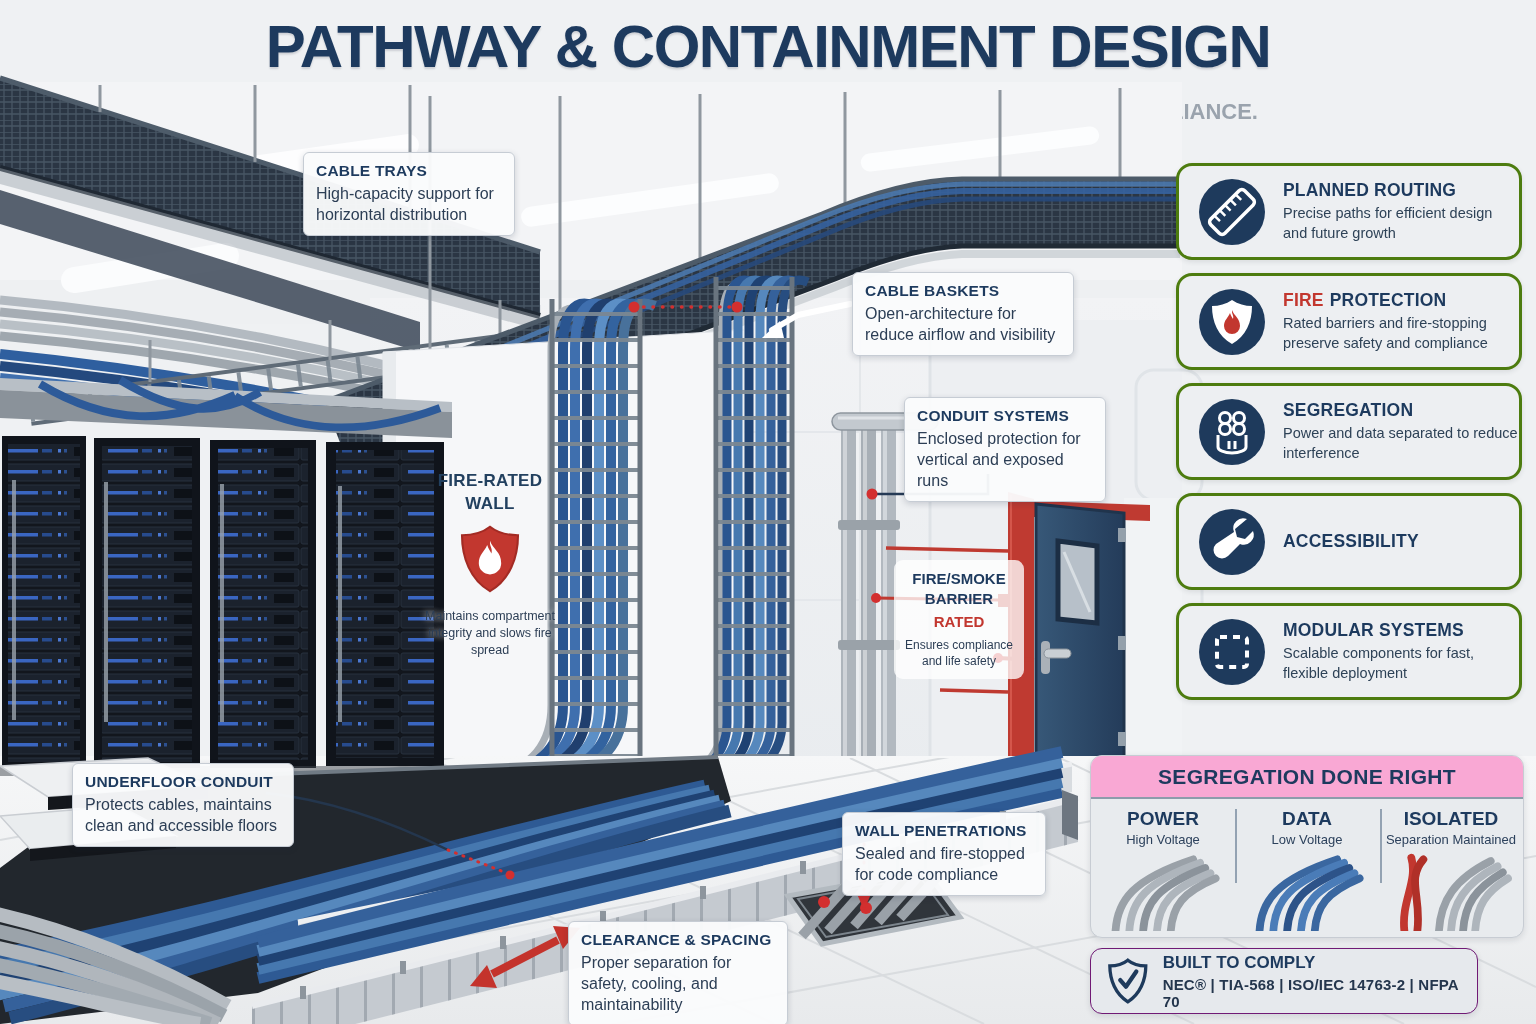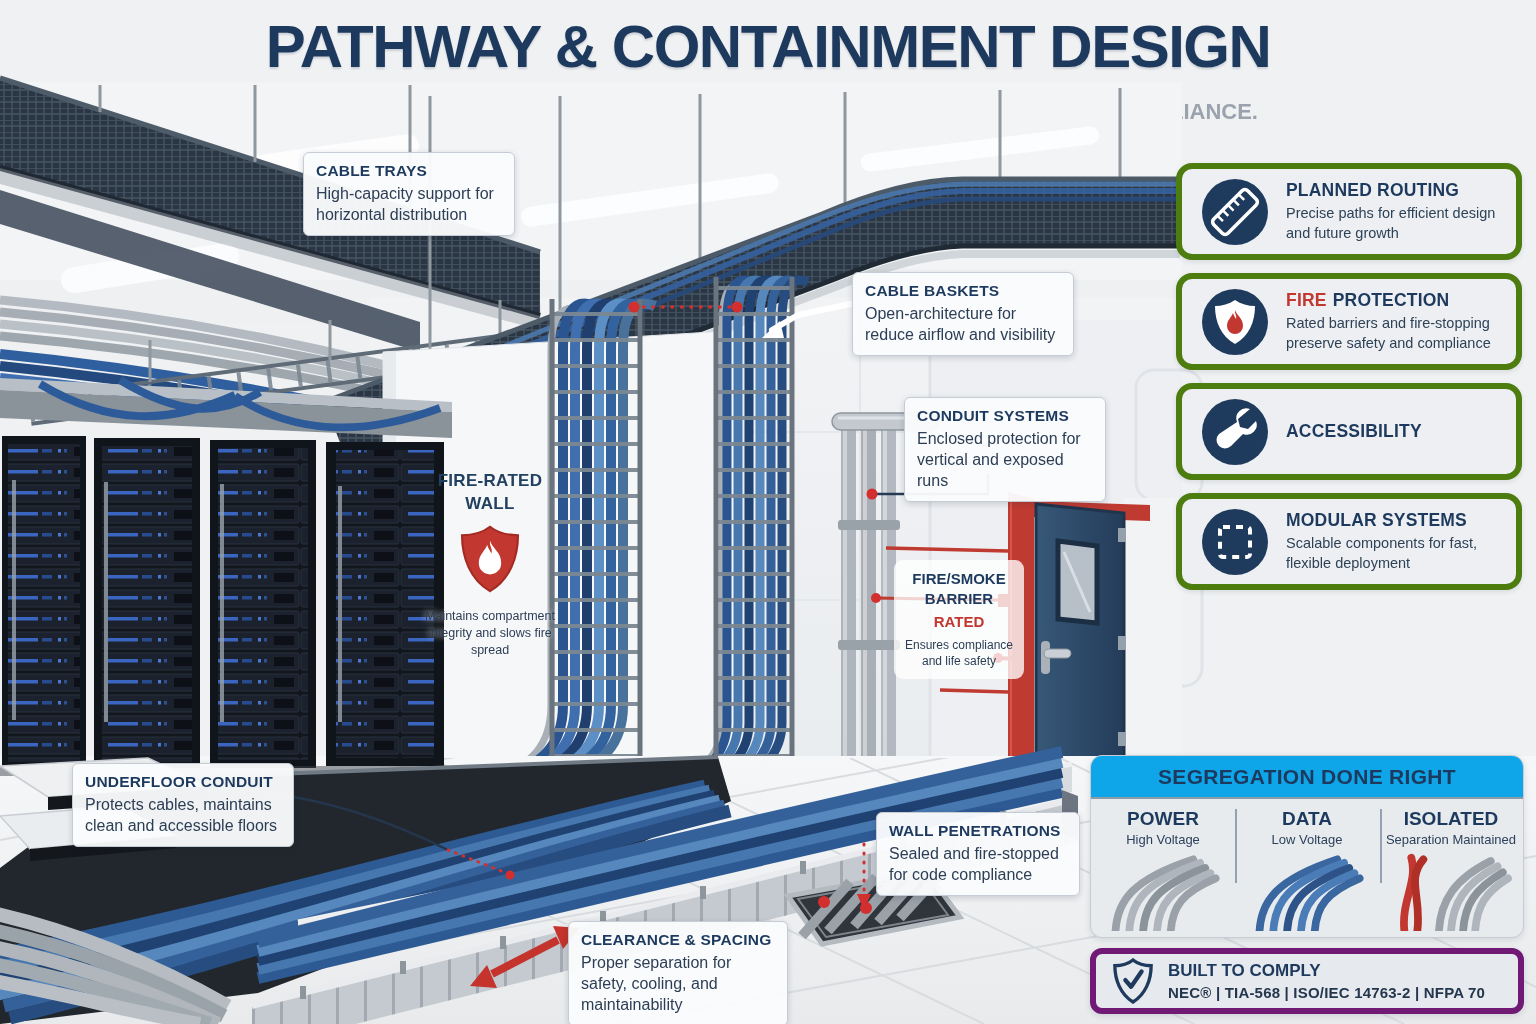--- a/index.html
+++ b/index.html
@@ -35,49 +35,49 @@
   .barrier-label{
     left:894px;top:560px;width:118px;text-align:center;z-index:5;
     background:rgba(255,255,255,.78);border-radius:9px;padding:9px 6px 10px;
   }
   .barrier-label .t{font-size:15px;font-weight:800;color:#1d3a5e;line-height:1.3;}
   .barrier-label .r{font-size:15px;font-weight:800;color:#c2372f;margin-top:5px;}
   .barrier-label .d{font-size:12px;color:#2c3e55;line-height:1.35;margin-top:7px;}
   
   .sidebar{left:1176px;top:163px;width:346px;display:flex;flex-direction:column;gap:13px;z-index:6;}
   .card{
-    height:97px;background:#edeff2;border:6px solid #4d7c0f;border-radius:16px;
+    height:97px;background:#edeff2;border:3px solid #4d7c0f;border-radius:16px;
     display:flex;align-items:center;padding-left:20px;gap:18px;
     box-shadow:0 2px 5px rgba(25,35,50,.10);box-sizing:border-box;
   }
   .icon-circle{width:66px;height:66px;border-radius:50%;background:#1e3a5c;flex:0 0 66px;
     display:flex;align-items:center;justify-content:center;}
   .card-text{width:236px;}
   .card-title{font-size:17.5px;font-weight:800;color:#1d3a5e;letter-spacing:.2px;}
   .card-title .accent{color:#c2372f;margin-right:6px;}
   .card-desc{font-size:14.5px;line-height:1.32;color:#2e4257;margin-top:3px;}
   
   .seg-panel{
     left:1090px;top:755px;width:434px;height:183px;background:#e8ebee;
     border:1px solid #c7ccd3;border-radius:12px;overflow:hidden;z-index:6;
     box-shadow:0 2px 6px rgba(25,35,50,.12);box-sizing:border-box;
   }
-  .seg-head{height:41px;background:#0ea5e9;border-bottom:2px solid #8d9cab;
+  .seg-head{height:41px;background:#f9a8d4;border-bottom:2px solid #8d9cab;
     display:flex;align-items:center;justify-content:center;
     font-size:21px;font-weight:800;color:#1d3a5e;letter-spacing:.3px;}
   .seg-cols{display:flex;height:140px;position:relative;}
   .seg-col{flex:1;text-align:center;padding-top:9px;position:relative;}
   .seg-div{position:absolute;top:10px;width:2px;height:74px;background:#93a2b2;}
   .seg-title{font-size:19px;font-weight:800;color:#1d3a5e;}
   .seg-sub{font-size:13px;color:#2c415c;margin-top:2px;}
   .seg-cable{margin-top:2px;}
   
   .comply{
-    left:1090px;top:948px;width:434px;height:66px;background:#e6e9ed;
-    border:6px solid #701a75;border-radius:12px;display:flex;align-items:center;
+    left:1090px;top:948px;width:388px;height:66px;background:#e6e9ed;
+    border:1px solid #701a75;border-radius:12px;display:flex;align-items:center;
     padding-left:16px;gap:14px;z-index:6;box-sizing:border-box;
     box-shadow:0 2px 6px rgba(25,35,50,.12);
   }
   .comply-title{font-size:17px;font-weight:800;color:#1d3a5e;}
   .comply-standards{font-size:15px;font-weight:600;color:#24364d;margin-top:3px;letter-spacing:.2px;}
   
   #scene{left:0;top:0;z-index:1;}
 </style>
 </head>
 <body>
@@ -410,21 +410,21 @@
   <div class="co-desc">Open-architecture for reduce airflow and visibility</div>
 </div>
 <div class="abs callout" style="left:904px;top:397px;width:176px;">
   <div class="co-title">CONDUIT SYSTEMS</div>
   <div class="co-desc">Enclosed protection for vertical and exposed runs</div>
 </div>
 <div class="abs callout" style="left:72px;top:763px;width:196px;">
   <div class="co-title">UNDERFLOOR CONDUIT</div>
   <div class="co-desc">Protects cables, maintains clean and accessible floors</div>
 </div>
-<div class="abs callout" style="left:876px;top:812px;width:178px;">
+<div class="abs callout" style="left:842px;top:812px;width:178px;">
   <div class="co-title">WALL PENETRATIONS</div>
   <div class="co-desc">Sealed and fire-stopped for code compliance</div>
 </div>
 <div class="abs callout" style="left:568px;top:921px;width:194px;">
   <div class="co-title">CLEARANCE &amp; SPACING</div>
   <div class="co-desc">Proper separation for safety, cooling, and maintainability</div>
 </div>
 
 <div class="abs wall-label">
   <div class="t">
@@ -470,20 +470,36 @@
         <path d="M0,-22 C6,-18 13,-16 20,-16 C20,0 14,14 0,22 C-14,14 -20,0 -20,-16 C-13,-16 -6,-18 0,-22 Z" fill="#ffffff"></path>
         <path d="M0,-12 C2,-6 8,-4 8,4 a8,8 0 0 1 -16,0 c0,-6 4,-8 6,-13 c1,3 2,4 3,6 c1,-3 -1,-5 -1,-7 Z" fill="#c2372f"></path>
       </svg>
     </div>
     <div class="card-text">
       <div class="card-title"><span class="accent">FIRE</span><span>PROTECTION</span></div>
       <div class="card-desc">Rated barriers and fire-stopping preserve safety and compliance</div>
     </div>
   </div>
 
+  <div class="card">
+    <div class="icon-circle">
+      <svg width="66" height="66" viewBox="-33 -33 66 66" fill="none" stroke="#ffffff" stroke-width="3">
+        <circle cx="-7" cy="-14" r="5.5"></circle>
+          <circle cx="7" cy="-14" r="5.5"></circle>
+        <circle cx="-7" cy="-3" r="5.5"></circle>
+          <circle cx="7" cy="-3" r="5.5"></circle>
+        <path d="M-14,3 V15 A14,6 0 0 0 14,15 V3"></path>
+        <path d="M-3,9 V17 M3,9 V17"></path>
+      </svg>
+    </div>
+    <div class="card-text">
+      <div class="card-title">SEGREGATION</div>
+      <div class="card-desc">Power and data separated to reduce interference</div>
+    </div>
+  </div>
 
   <div class="card">
     <div class="icon-circle">
       <svg width="66" height="66" viewBox="-33 -33 66 66">
         <path d="M15,-23 a10,10 0 0 0 -13,13 L-16,2 a8,8 0 1 0 12,12 L8,2 a10,10 0 0 0 13,-13 l-8,8 -8,-2 -2,-8 Z" fill="#ffffff"></path>
       </svg>
     </div>
     <div class="card-text">
       <div class="card-title">ACCESSIBILITY</div>
     </div>

